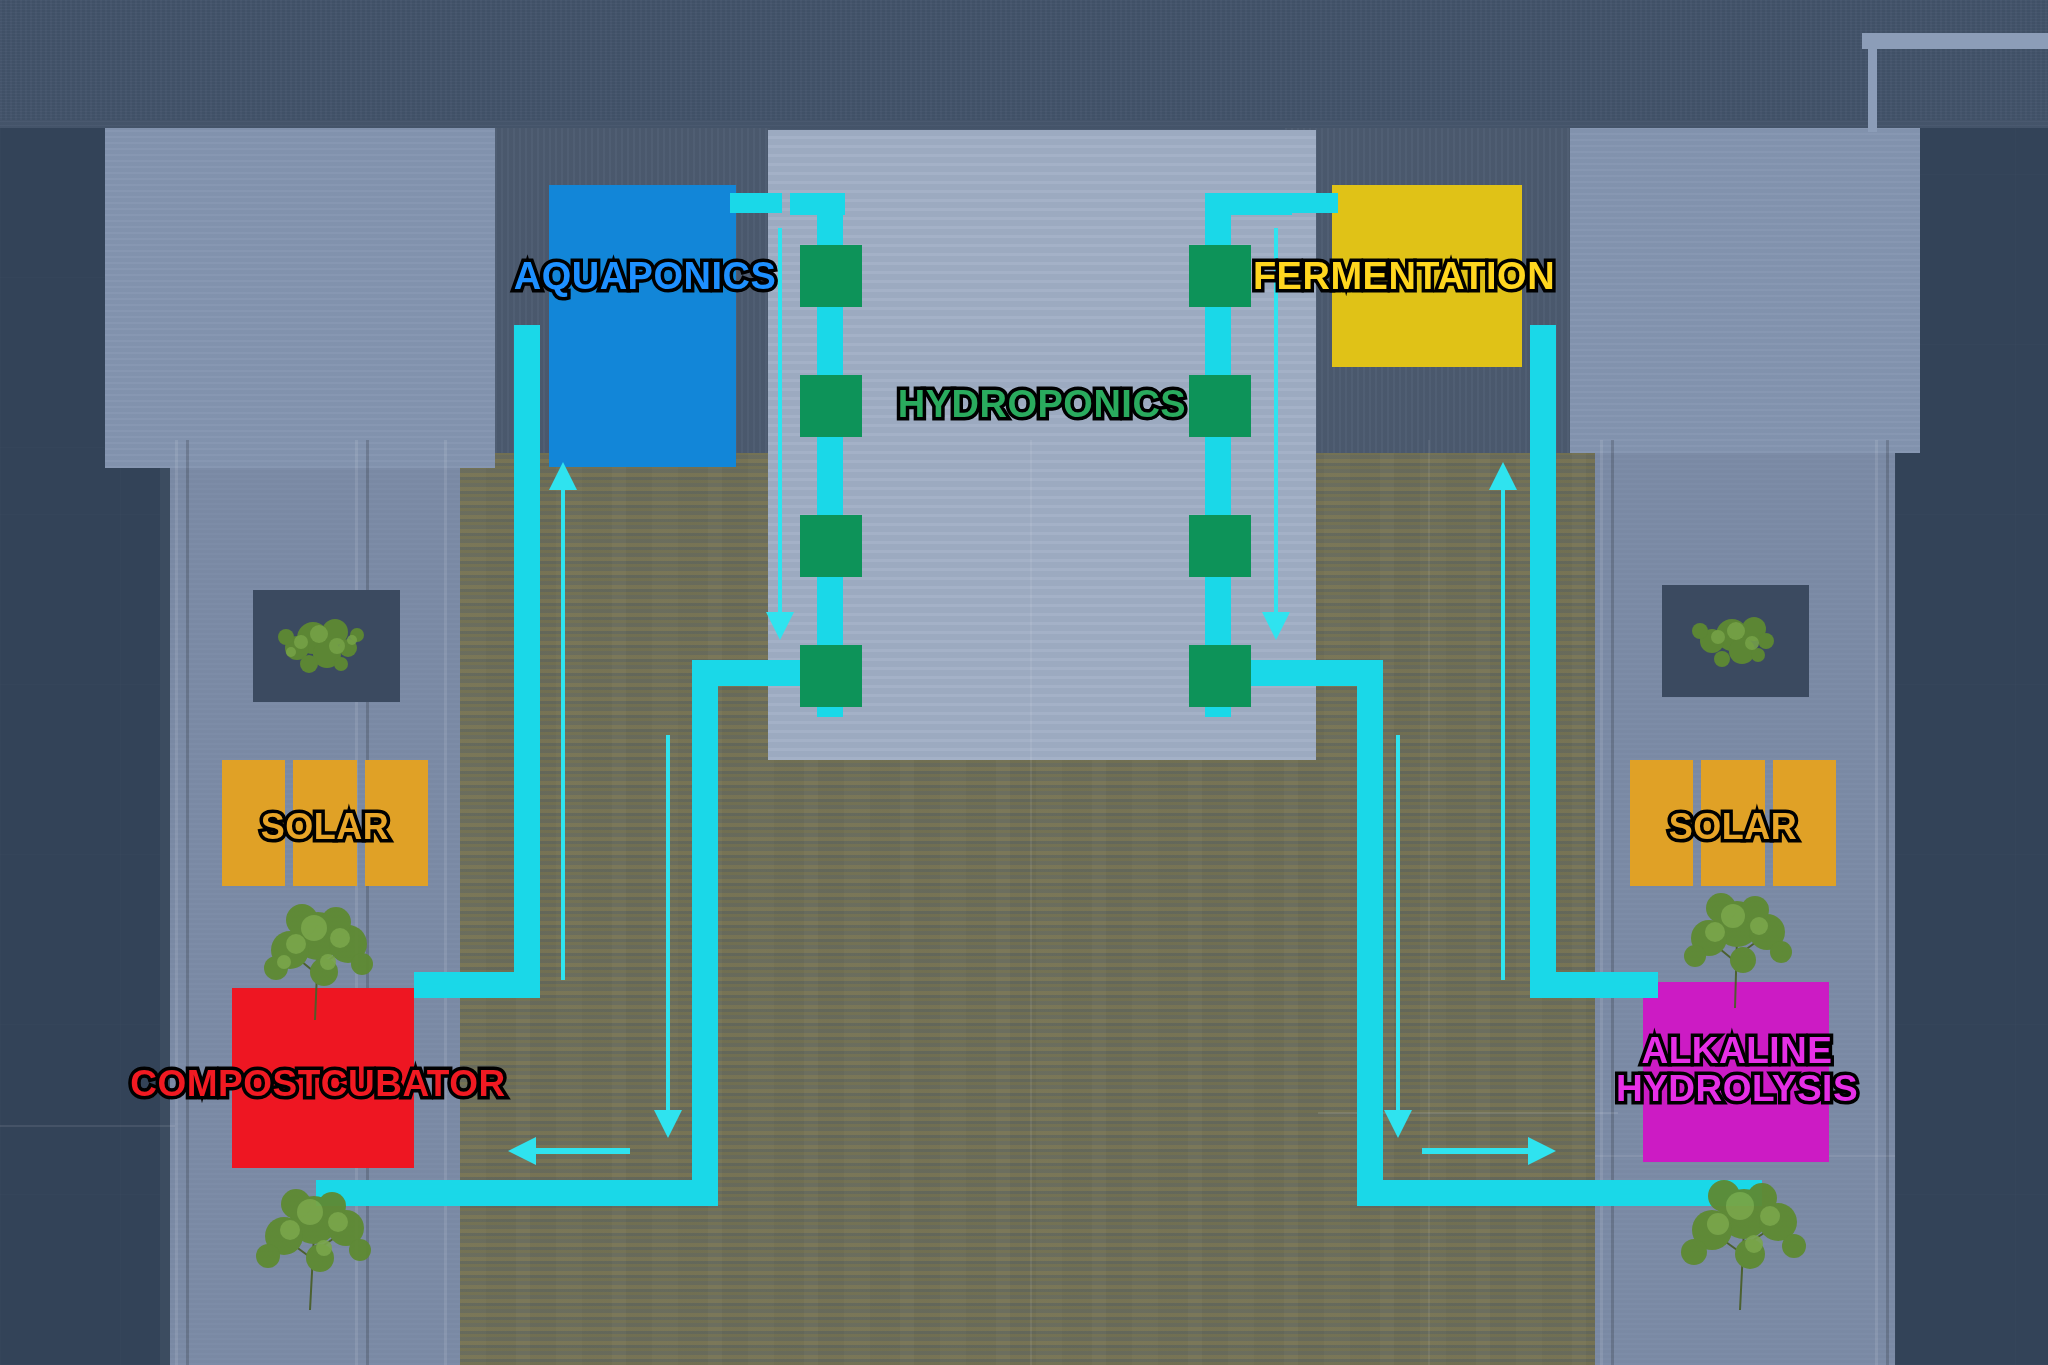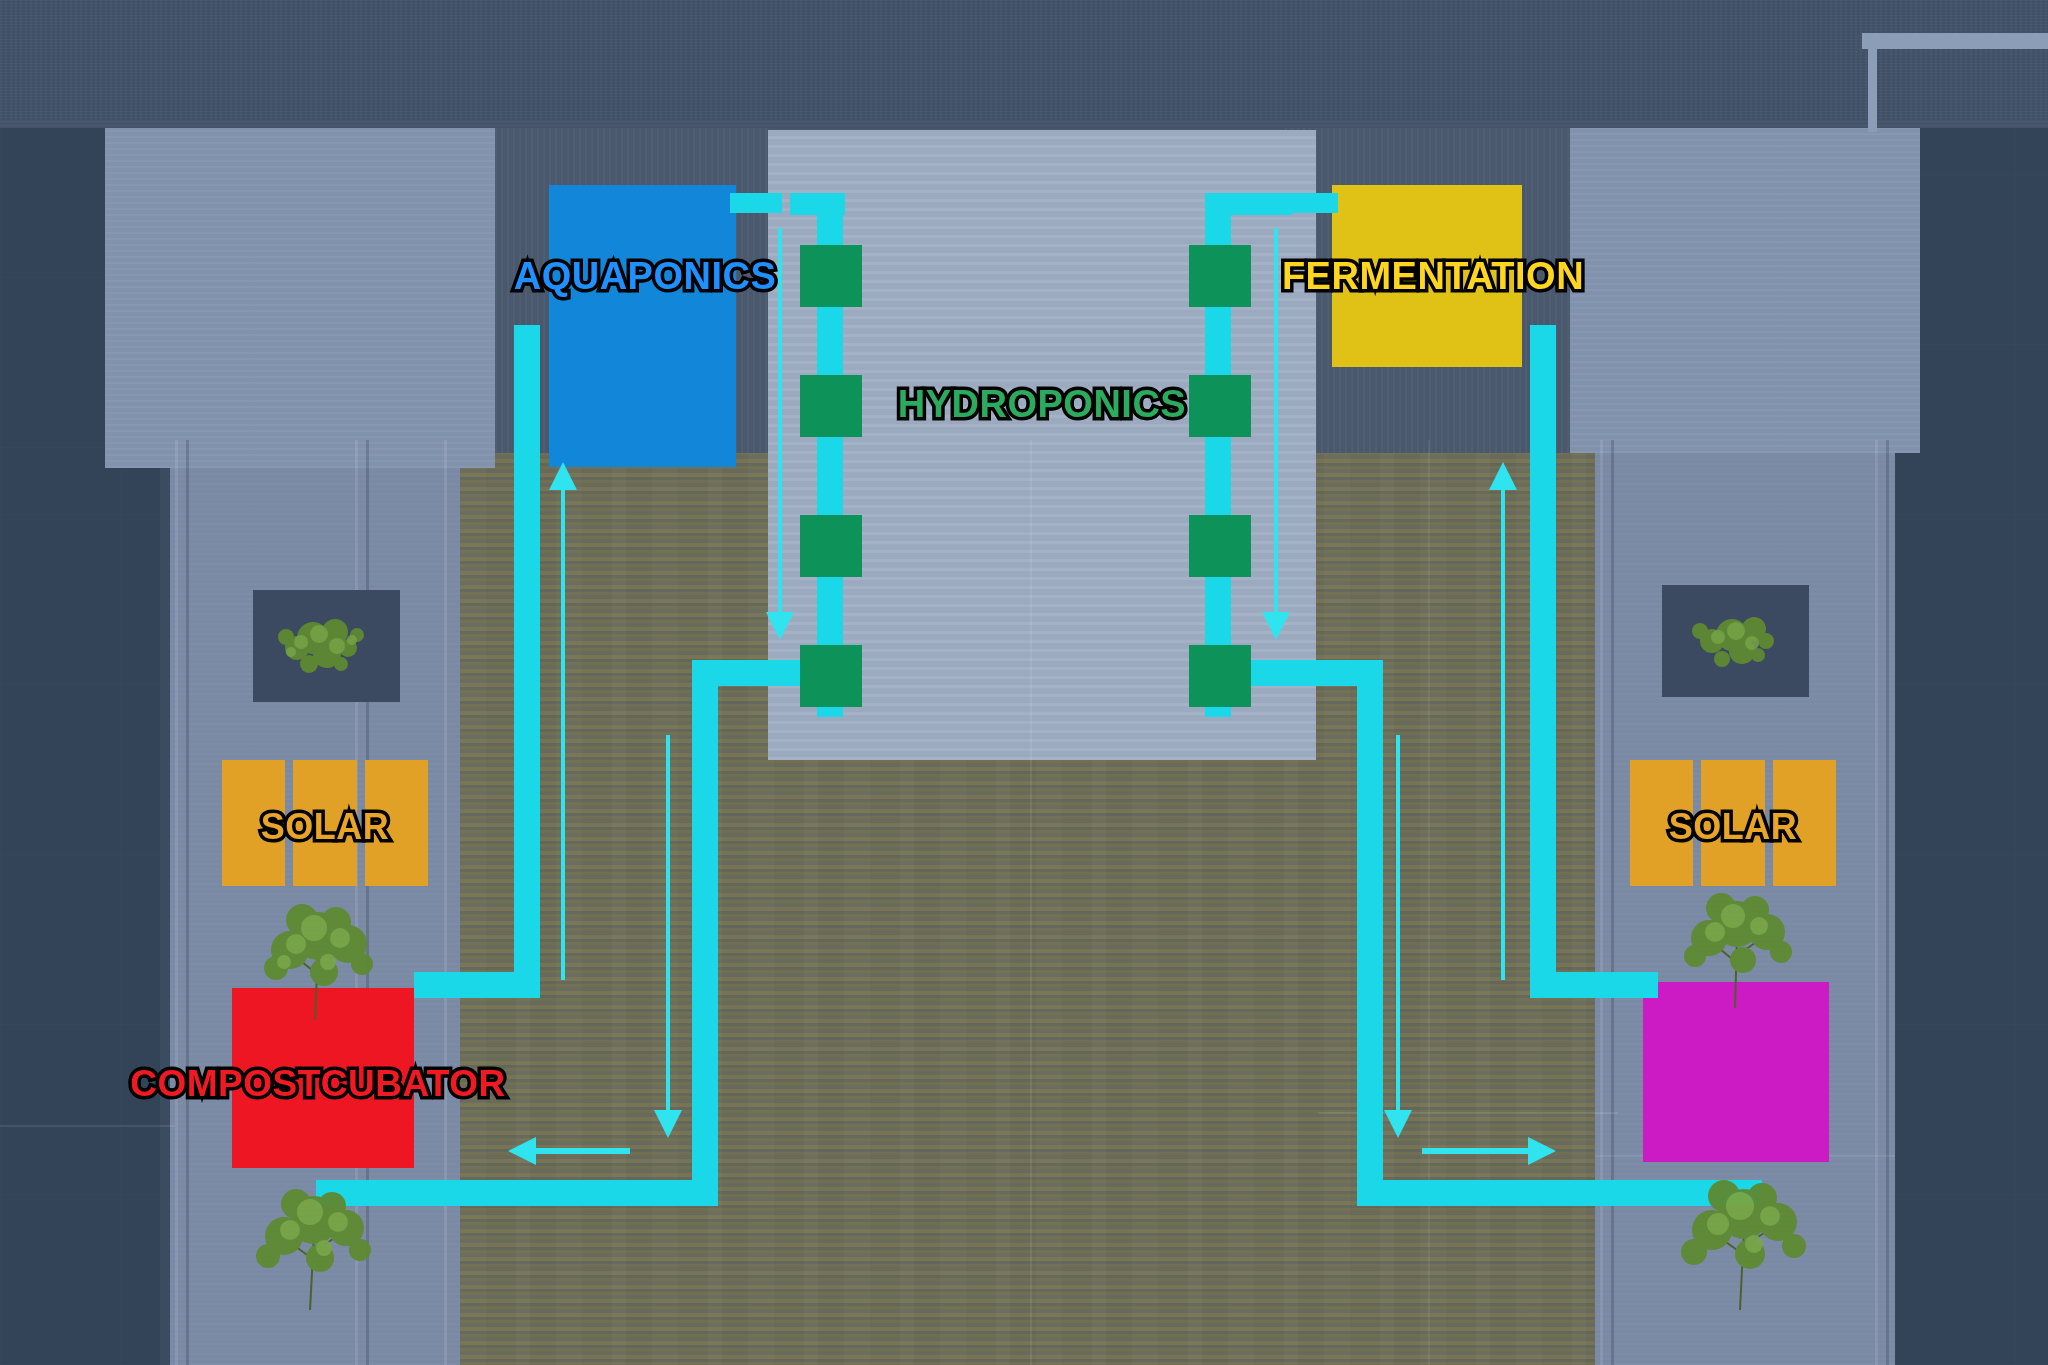--- a/index.html
+++ b/index.html
@@ -375,20 +375,22 @@
     <g fill="#7aa847" opacity="0.9">
       <circle cx="90" cy="56" r="14"></circle>
         <circle cx="68" cy="74" r="11"></circle>
         <circle cx="120" cy="66" r="10"></circle>
       <circle cx="104" cy="94" r="9"></circle>
     </g>
   </svg>
 
   <div class="abs label" style="left:490px; top:250px; width:310px; font-size:38px; color:#1e90ff;">AQUAPONICS</div>
 
-  <div class="abs label" style="left:1278px; top:250px; width:310px; font-size:38px; color:#ffd61f;">FERMENTATION</div>
+  <div class="abs label" style="left:1249px; top:250px; width:310px; font-size:38px; color:#ffd61f;">FERMENTATION</div>
 
   <div class="abs label" style="left:118px; top:1058px; width:400px; font-size:37px; color:#f11a22;">COMPOSTCUBATOR</div>
 
   <div class="abs label" style="left:862px; top:378px; width:360px; font-size:38px; color:#2aab5e;">HYDROPONICS</div>
 
+  <div class="abs label" style="left:1590px; top:1025px; width:294px; font-size:37px; color:#e62fe6;">ALKALINE
+HYDROLYSIS</div>
 
 </div>
 
 </body></html>

